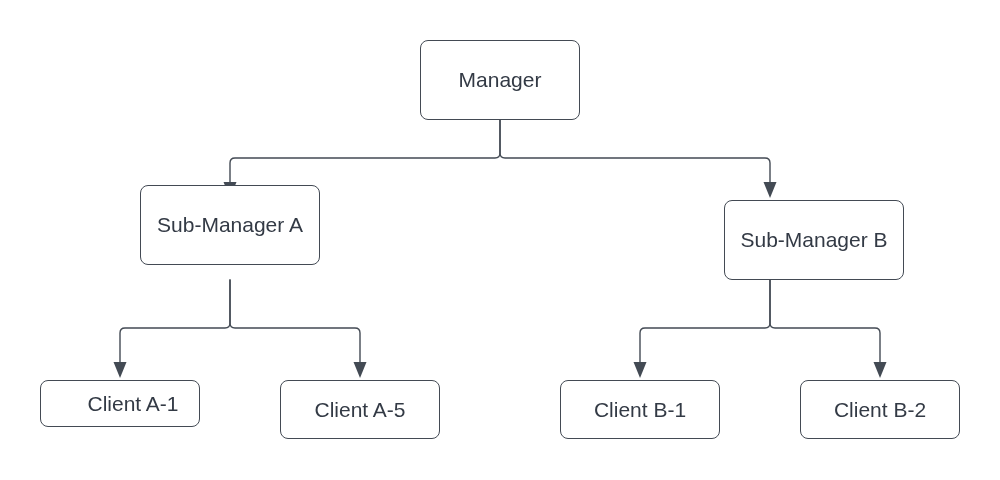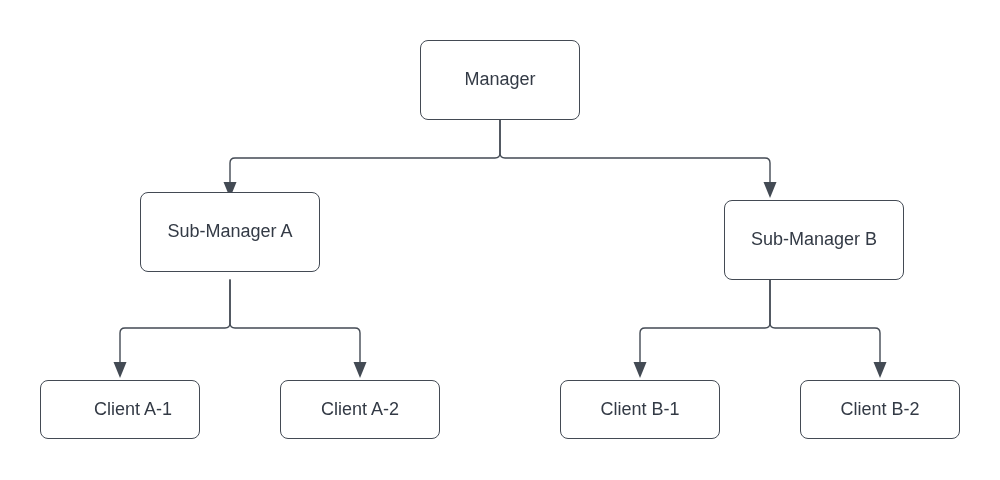--- a/index.html
+++ b/index.html
@@ -40,21 +40,21 @@
   .node {
     position: absolute;
     box-sizing: border-box;
     background: var(--background);
     border: 1.4px solid var(--stroke);
     border-radius: 8px;
     display: flex;
     align-items: center;
     justify-content: center;
     color: var(--text);
-    font-size: 18px;
+    font-size: 21px;
     line-height: 1.2;
     text-align: center;
     white-space: nowrap;
   }
 </style>
 </head>
 <body>
 
 <div class="canvas">
 
@@ -76,34 +76,34 @@
     <polygon class="arrow" points="633.5,362 646.5,362 640,378"></polygon>
 
     <path class="edge" d="M770,280 V323 Q770,328 775,328 H875 Q880,328 880,333 V362"></path>
     <polygon class="arrow" points="873.5,362 886.5,362 880,378"></polygon>
   </svg>
 
   <div class="node" style="left:420px; top:40px; width:160px; height:80px;">
     <span>Manager</span>
   </div>
 
-  <div class="node" style="left:140px; top:192px; width:180px; height:80px;">
+  <div class="node" style="left:140px; top:185px; width:180px; height:80px;">
     <span>Sub-Manager A</span>
   </div>
 
   <div class="node" style="left:680px; top:200px; width:180px; height:80px;margin-left:44px;">
     <span>Sub-Manager B</span>
   </div>
 
-  <div class="node" style="left:40px; top:380px; width:160px; height:59px;padding-left:26px;">
+  <div class="node" style="left:40px; top:380px; width:160px; height:47px;padding-left:26px;">
     <span>Client A-1</span>
   </div>
 
   <div class="node" style="left:280px; top:380px; width:160px; height:59px;">
-    <span>Client A-2</span>
+    <span>Client A-5</span>
   </div>
 
   <div class="node" style="left:560px; top:380px; width:160px; height:59px;text-align:right;">
     <span>Client B-1</span>
   </div>
 
   <div class="node" style="left:800px; top:380px; width:160px; height:59px;">
     <span>Client B-2</span>
   </div>
 

